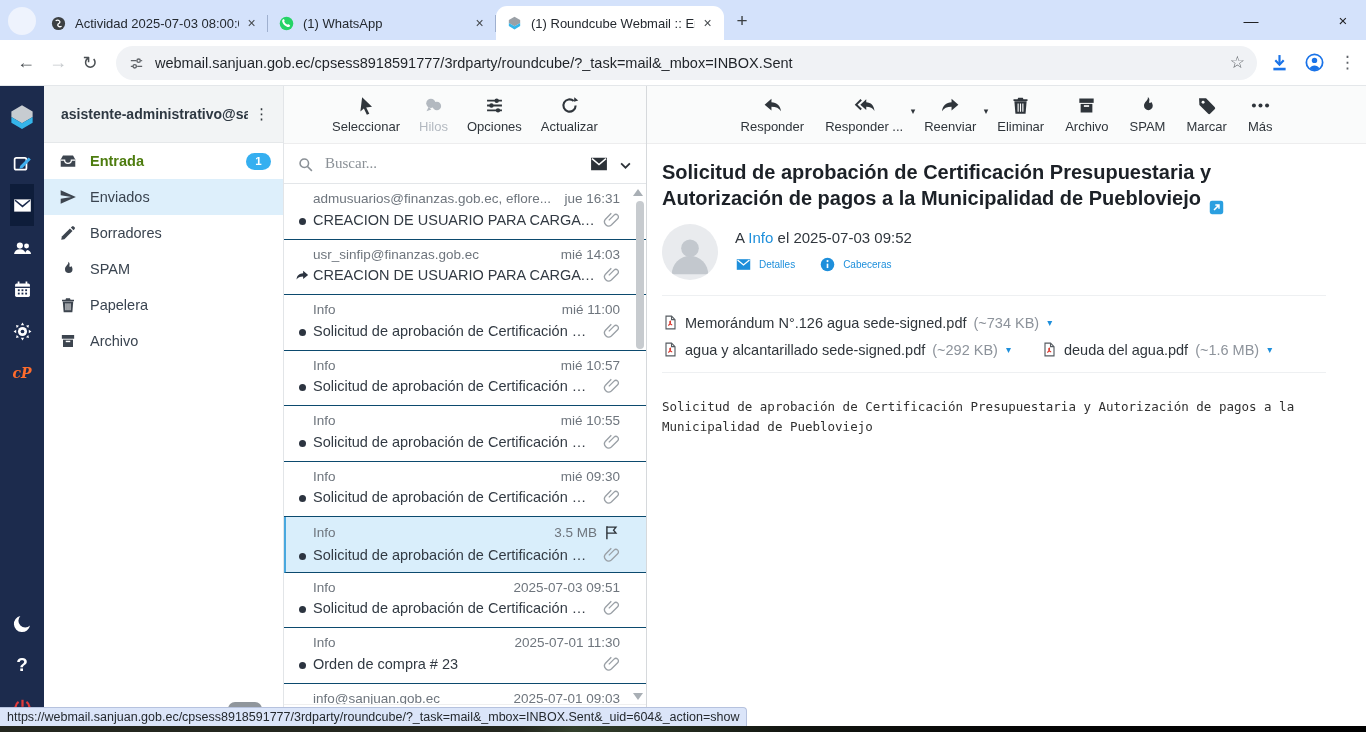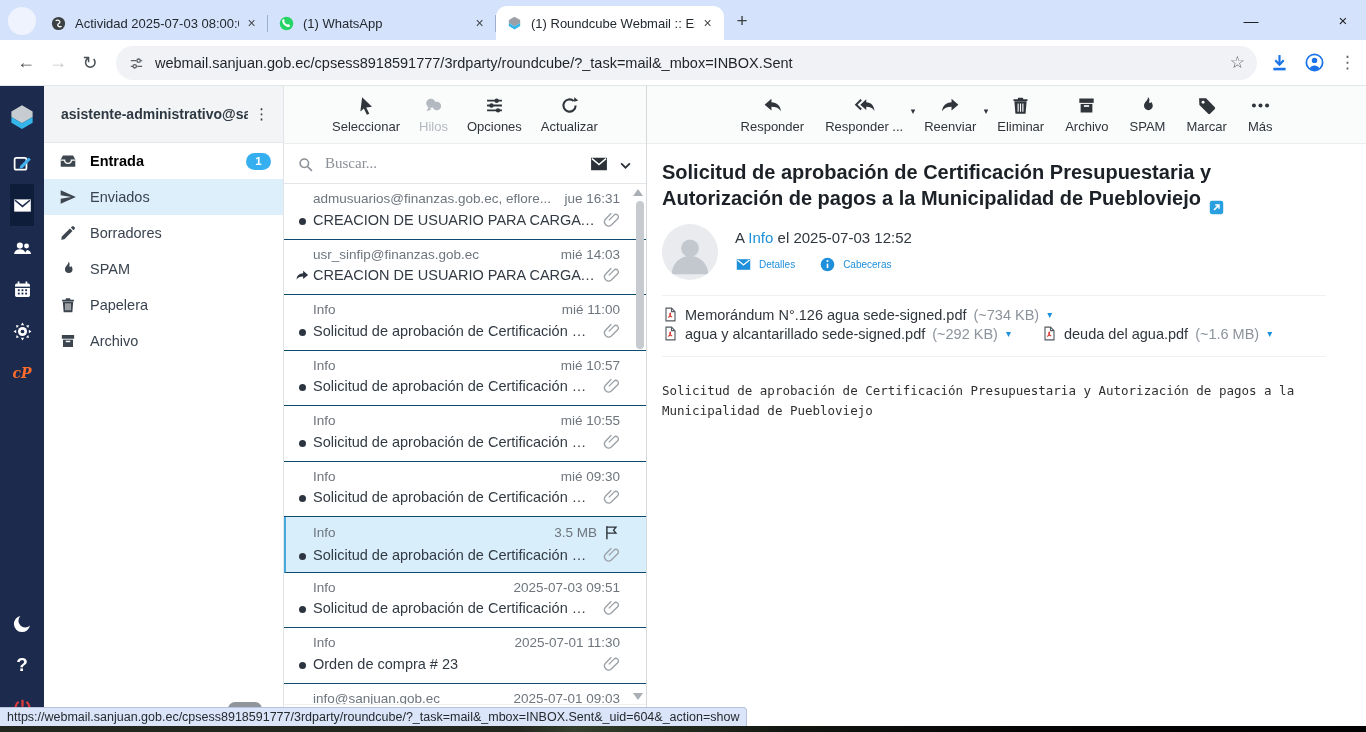--- a/index.html
+++ b/index.html
@@ -53,21 +53,21 @@
 
   .folders{width:239px;background:#fff;border-right:1px solid #e2e5e8;display:flex;flex-direction:column;flex:none;position:relative}
   .fheader{height:57px;background:#f2f4f5;border-bottom:1px solid #e5e8ea;display:flex;align-items:center;
            padding:0 8px 0 17px;box-sizing:border-box}
   .account{flex:1;font-weight:bold;font-size:14px;color:#2e3842;white-space:nowrap;overflow:hidden}
   .fkebab{font-size:15px;color:#31373d;padding:0 6px;letter-spacing:0}
   .folder{height:36px;display:flex;align-items:center;padding:0 12px 0 15px;gap:13px;font-size:14.5px;color:#3a4450}
   .folder .ic{width:18px;height:18px;color:#3d454f;flex:none}
   .folder.selected{background:#ddeffb}
   .folder .flabel{white-space:nowrap}
-  .folder .flabel.bold{font-weight:bold;color:#000000}
+  .folder .flabel.bold{font-weight:bold;color:#4d7c0f}
   .fbadge{margin-left:auto;background:#35aff0;color:#fff;border-radius:9px;min-width:25px;height:17px;
           font-size:11.5px;font-weight:bold;display:flex;align-items:center;justify-content:center;padding:0 4px;box-sizing:border-box}
   .fpill{position:absolute;left:184px;bottom:16px;width:34px;height:14px;border-radius:7px;background:#90969c;z-index:5}
 
   .list{width:362px;border-right:1px solid #d6d9dc;display:flex;flex-direction:column;flex:none;background:#fff;position:relative}
   .ltoolbar{height:57px;background:#fafbfb;border-bottom:1px solid #ededee;display:flex;align-items:center;
             justify-content:center;gap:19px;flex:none}
   .tbtn{display:flex;flex-direction:column;align-items:center;gap:3px;font-size:13px;color:#2f353b;position:relative}
   .tbtn .ic{width:21px;height:21px}
   .tbtn.disabled{color:#b3b9c0}
@@ -111,21 +111,21 @@
   .hdr{display:flex;margin-top:13px;gap:17px}
   .avatar{width:56px;height:56px;border-radius:50%;background:#e9ebee;overflow:hidden;position:relative;flex:none}
   .avatar .ic{width:46px;height:46px;color:#c3c8ce;position:absolute;left:5px;top:8px}
   .hmeta{padding-top:5px}
   .line1{font-size:15px;color:#30363d}
   .line1 a{color:#1e8fdb;text-decoration:none}
   .line2{margin-top:10px;display:flex;align-items:center;gap:24px}
   .hlink{display:flex;align-items:center;gap:7px;color:#1e8fdb;font-size:10px}
   .hlink .ic{width:17px;height:17px}
   .attach{margin-top:15px;border-top:1px solid #eef0f2;border-bottom:1px solid #eef0f2;padding:9px 0 13px}
-  .arow{display:flex;gap:30px;flex-wrap:nowrap}
+  .arow{display:flex;gap:30px;margin-top:8px;flex-wrap:nowrap}
   .afile{display:flex;align-items:center;gap:7px;font-size:14.5px;color:#30363c;white-space:nowrap}
   .afile .pdfic{width:16px;height:19px;flex:none}
   .asize{color:#8d939b}
   .acaret{color:#1e8fdb;font-size:10px;margin-left:1px}
   .mailbody{margin-top:24px;font-family:"DejaVu Sans Mono","Liberation Mono",monospace;font-size:12.5px;
             color:#303030;line-height:20px;white-space:pre-wrap}
 
   .statusbar{position:absolute;left:0;bottom:6px;height:19px;background:#dbe5f9;border:1px solid #b6c2de;
              border-left:none;border-bottom:none;border-top-right-radius:4px;display:flex;align-items:center;
              padding:0 7px;font-size:12.5px;color:#24292e;z-index:50;max-width:775px;white-space:nowrap;overflow:hidden;box-sizing:border-box}
@@ -593,21 +593,21 @@
             </svg></span></div>
       <div class="hdr">
         <div class="avatar"><span><svg class="ic" viewBox="0 0 24 24">
                 <circle cx="12" cy="8.5" r="4.6" fill="currentColor"></circle>
                 <path d="M2.5 22a9.5 9.5 0 0119 0z" fill="currentColor"></path>
               </svg></span></div>
         <div class="hmeta">
           <div class="line1">
             <span>A</span>
             <a href="#">Info</a>
-            <span>el 2025-07-03 12:52</span>
+            <span>el 2025-07-03 09:52</span>
           </div>
           <div class="line2" id="header-links">
               <a href="#" class="hlink" style="text-decoration: none;">
                 <span><svg class="ic" viewBox="0 0 24 24" style="width:17px;height:17px;color:#1e8fdb">
                     <path d="M2.5 4.5h19v15h-19z" fill="currentColor"></path>
                     <path d="M3.6 5.6l8.4 7 8.4-7" fill="none" stroke="#fff" stroke-width="1.8"></path>
                   </svg></span>
                 <span>Detalles</span>
               </a>
               <a href="#" class="hlink" style="text-decoration: none;">

